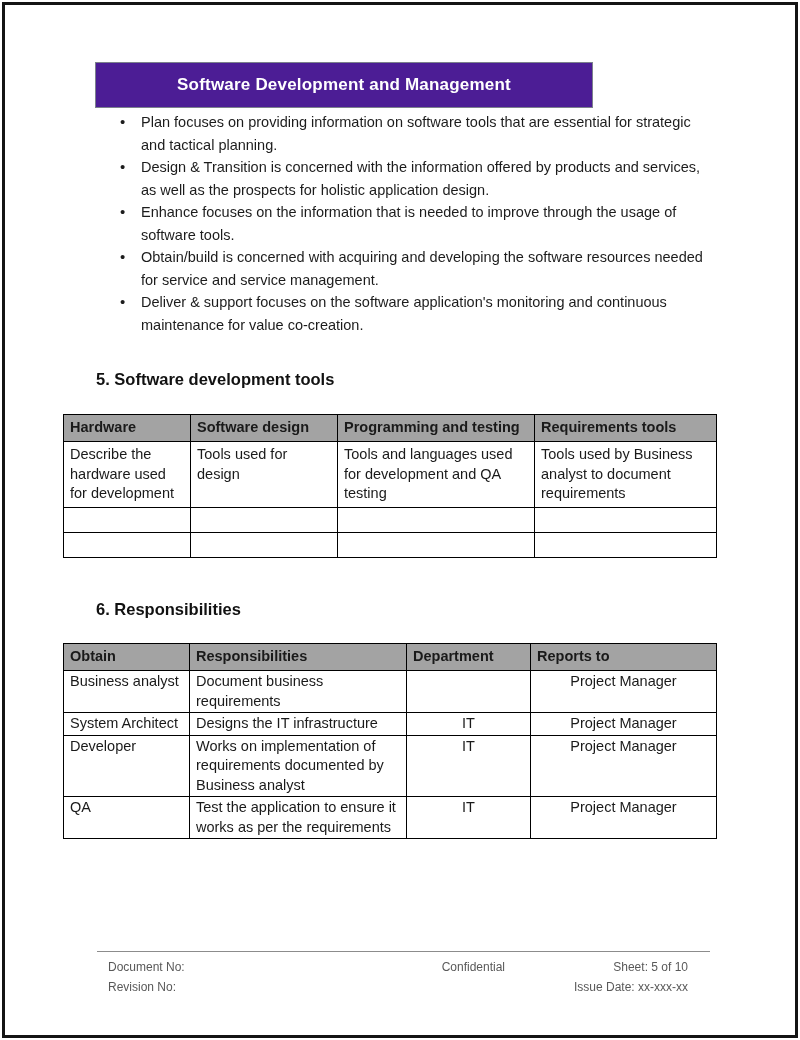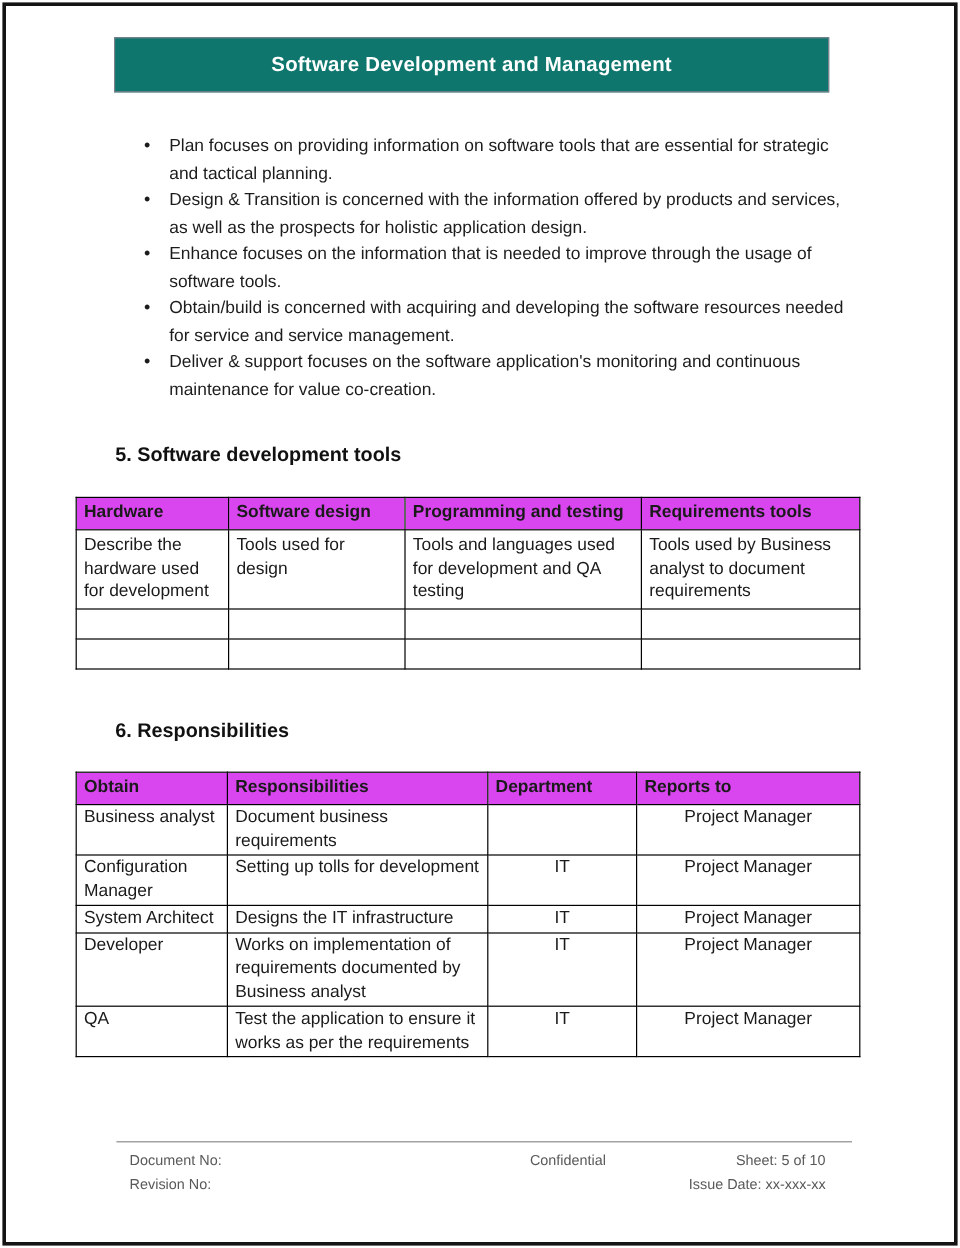--- a/index.html
+++ b/index.html
@@ -11,22 +11,22 @@
     color:#1f1f1f;
     overflow:hidden;
   }
   .page-frame {
     position:absolute; inset:2px;
     border:3px solid #141414;
     pointer-events:none;
   }
   
   .banner {
-    position:absolute; left:95px; top:31px; width:596px; height:46px;
-    background:#0f766e;
+    position:absolute; left:95px; top:62px; width:498px; height:46px;
+    background:#4c1d95;
     border:1px solid #7B818C;
     display:flex; align-items:center; justify-content:center;
   }
   .banner h1 {
     font-size:17px; font-weight:bold; color:#ffffff; letter-spacing:.2px;
   }
   
   .bullets {
     position:absolute; left:117px; top:111px; width:590px;
     list-style:none;
@@ -52,21 +52,21 @@
     font-size:14.5px; line-height:19.5px; color:#1a1a1a;
   }
   .t1 { top:414px; width:653px; }
   .t2 { top:643px; width:653px; }
   .doc-tbl th, .doc-tbl td {
     border:1.5px solid #000000;
     vertical-align:top; overflow:hidden;
     text-align:left;
   }
   .doc-tbl th {
-    background:#d946ef;
+    background:#a3a3a3;
     font-weight:bold;
     padding:3px 6px; height:27px;
   }
   .t1 td { padding:3px 6px; }
   .t2 td { padding:1px 6px; }
   .t1 tr.empty-row td { height:25px; }
   .t2 td.c { text-align:center; }
   
   .footer {
     position:absolute; left:97px; top:951px; width:613px;
@@ -153,26 +153,20 @@
     </tr>
   </thead>
   <tbody>
     <tr>
       <td>Business analyst</td>
       <td>Document business requirements</td>
       <td class="c"></td>
       <td class="c">Project Manager</td>
     </tr>
     <tr>
-      <td>Configuration Manager</td>
-      <td>Setting up tolls for development</td>
-      <td class="c">IT</td>
-      <td class="c">Project Manager</td>
-    </tr>
-    <tr>
       <td>System Architect</td>
       <td>Designs the IT infrastructure</td>
       <td class="c">IT</td>
       <td class="c">Project Manager</td>
     </tr>
     <tr>
       <td>Developer</td>
       <td>Works on implementation of requirements documented by Business analyst</td>
       <td class="c">IT</td>
       <td class="c">Project Manager</td>

